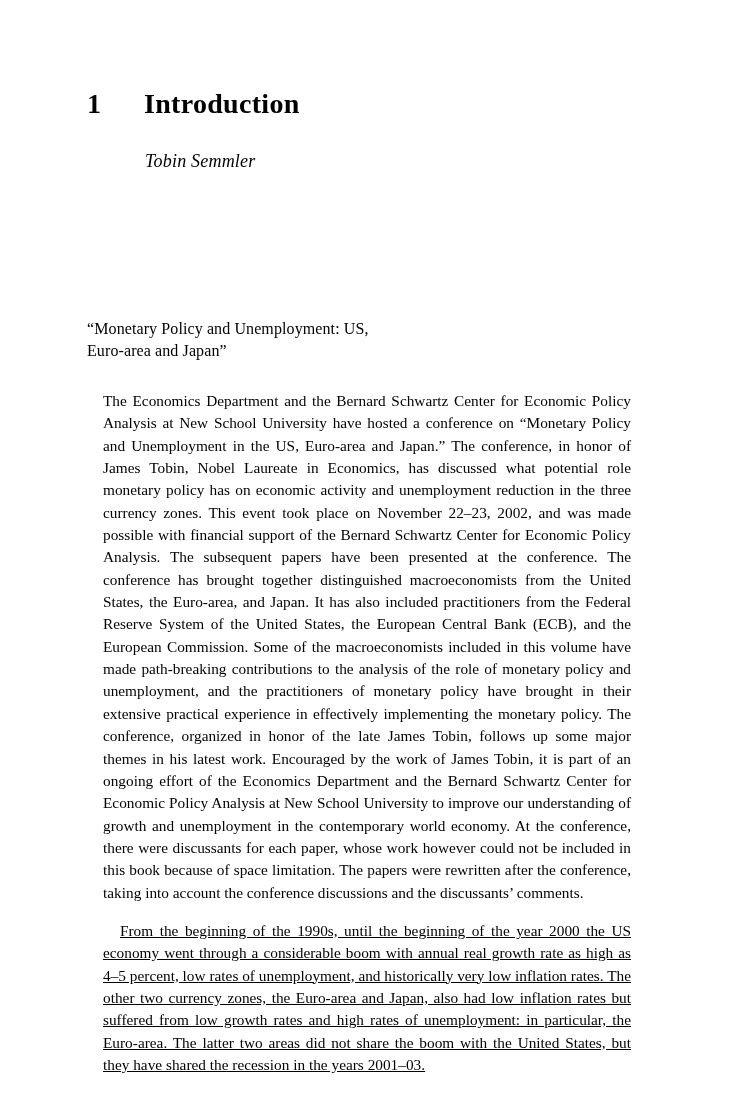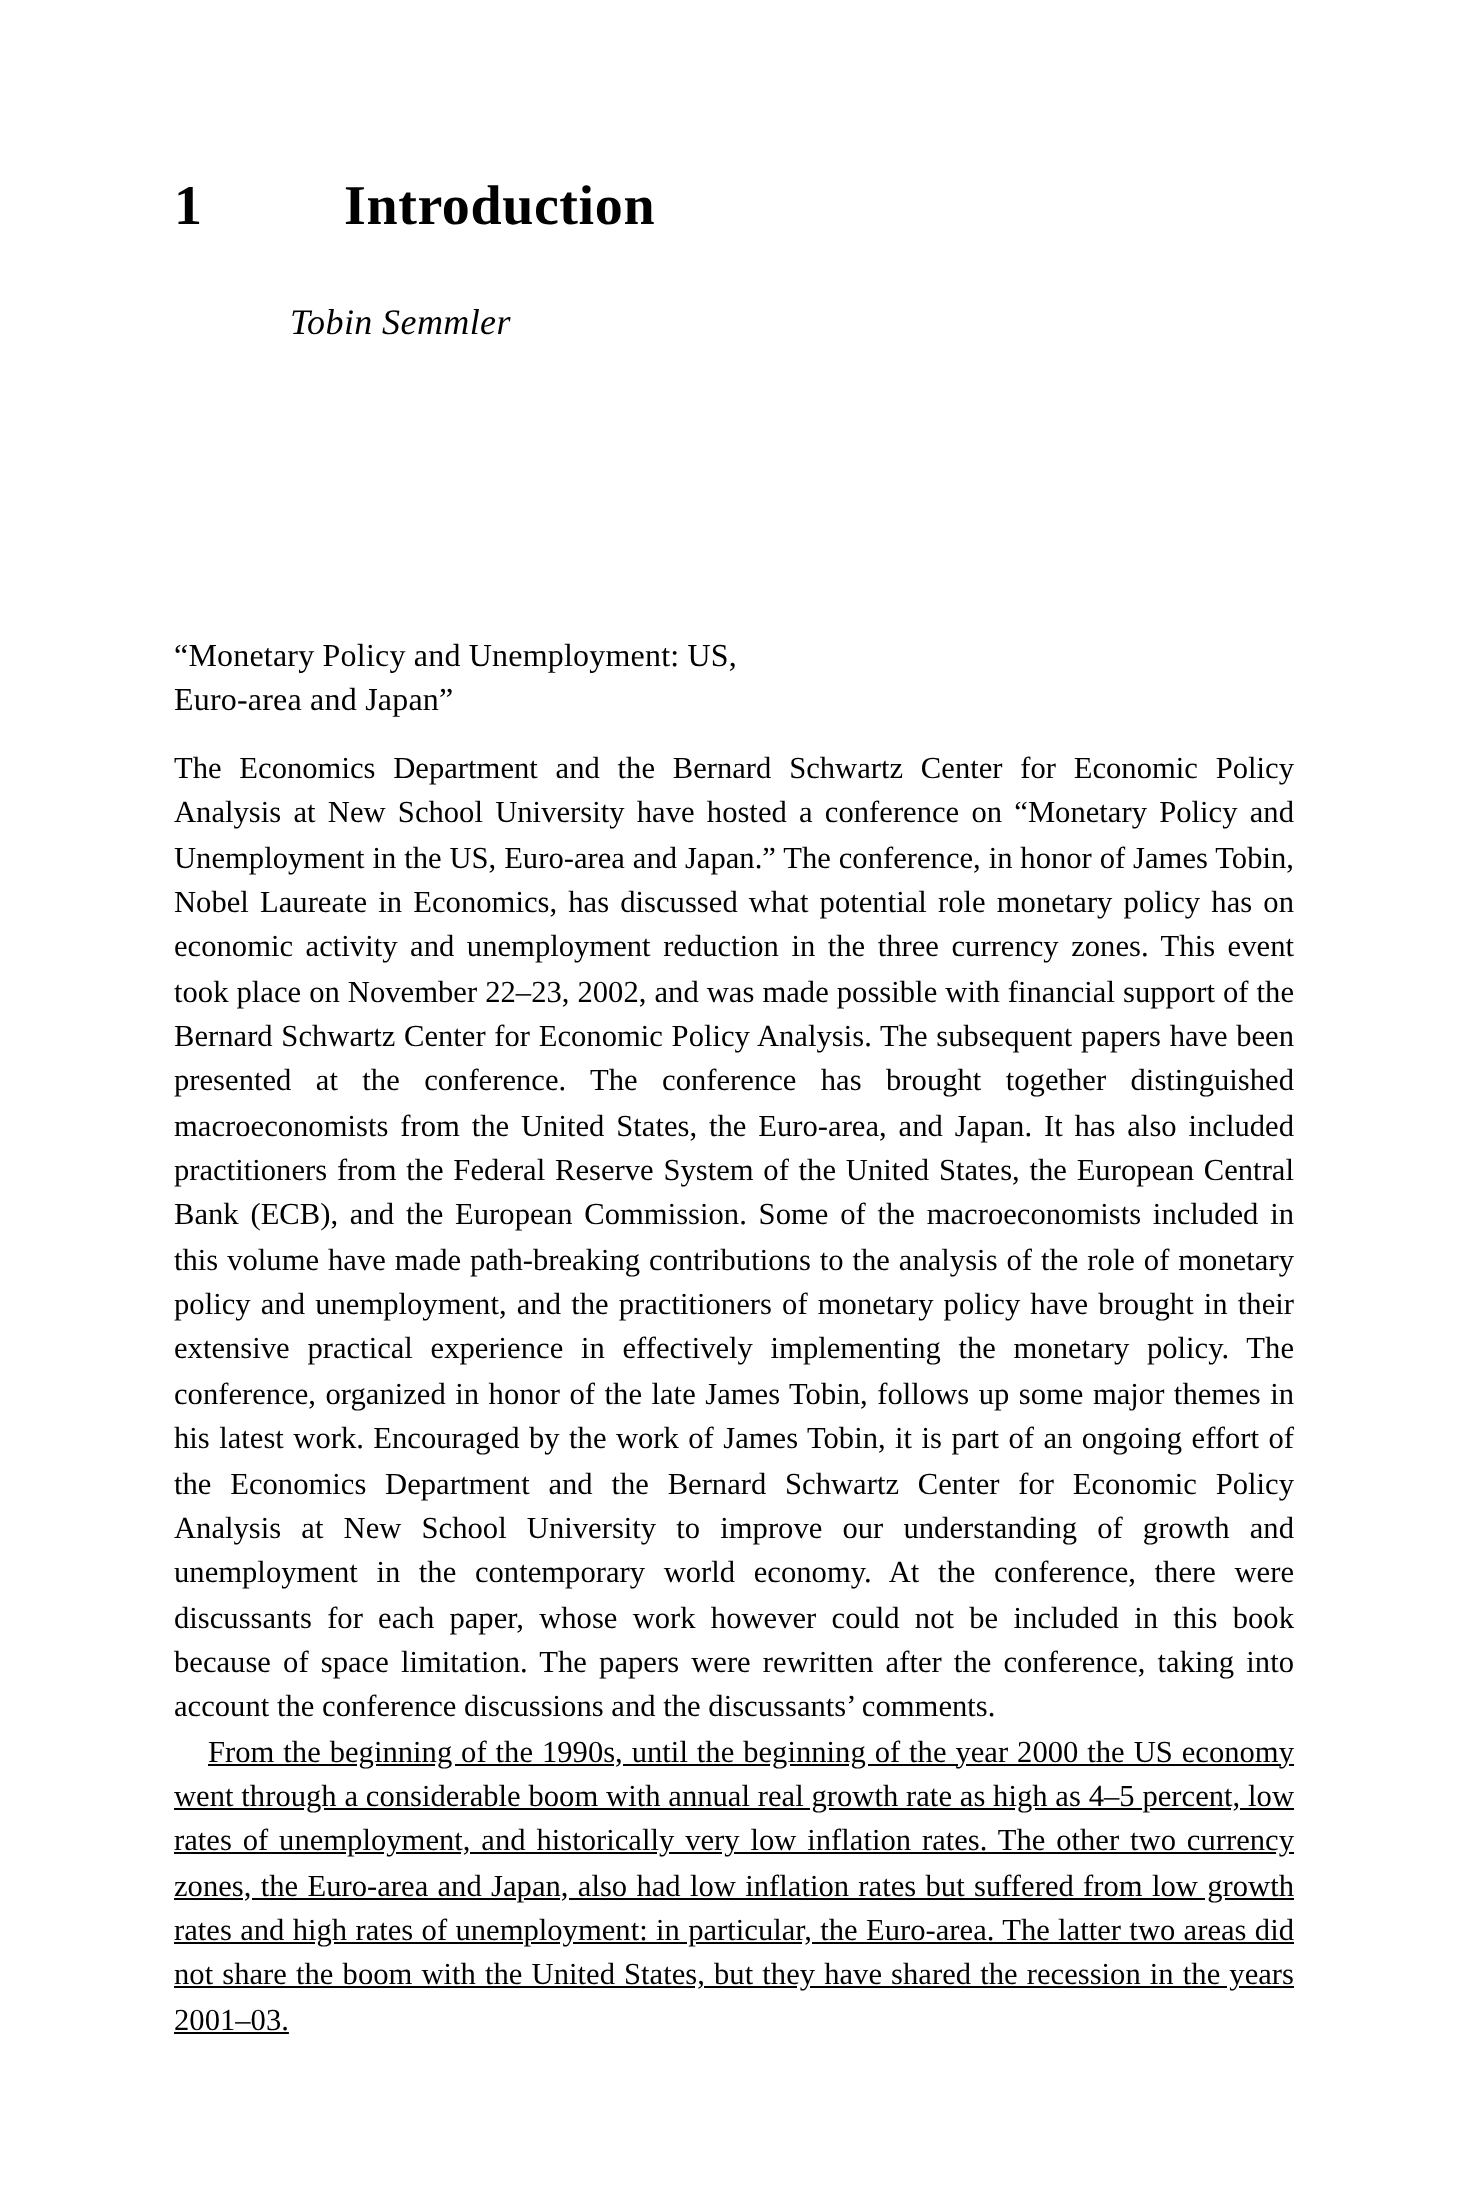--- a/index.html
+++ b/index.html
@@ -31,21 +31,20 @@
     font-size: 28px;
     font-weight: bold;
     letter-spacing: 0.2px;
     width: 57px;
     flex: 0 0 57px;
   }
   .chapter-title {
     font-size: 28px;
     font-weight: bold;
     letter-spacing: 0.3px;
-    margin-left: 28px;
   }
 
   
   .author {
     position: absolute;
     left: 145px;
     top: 151px;
     font-size: 18px;
     font-style: italic;
     letter-spacing: 0.2px;
@@ -64,21 +63,21 @@
   }
 
   
   .body-block {
     position: absolute;
     left: 87px;
     top: 374px;
     width: 560px;
   }
   p.para {
-    margin: 0;
+    margin: 16px;
     font-size: 15.3px;
     line-height: 22.35px;
     text-align: justify;
     text-justify: inter-word;
     hyphens: manual;
     -webkit-hyphens: manual;
     letter-spacing: 0.01px;
   }
   p.para.indent {
     text-indent: 17px;

